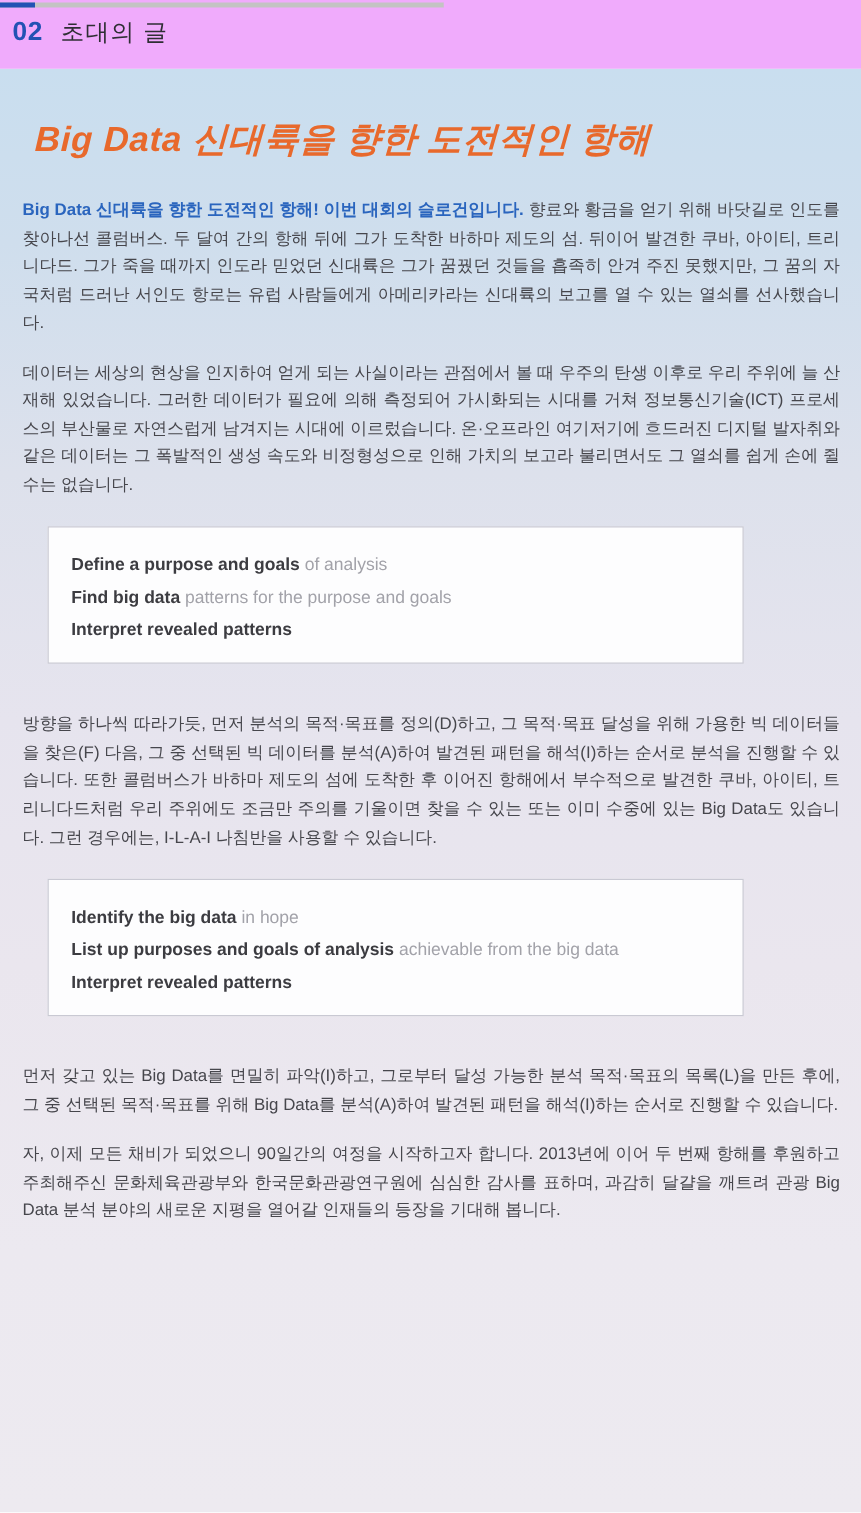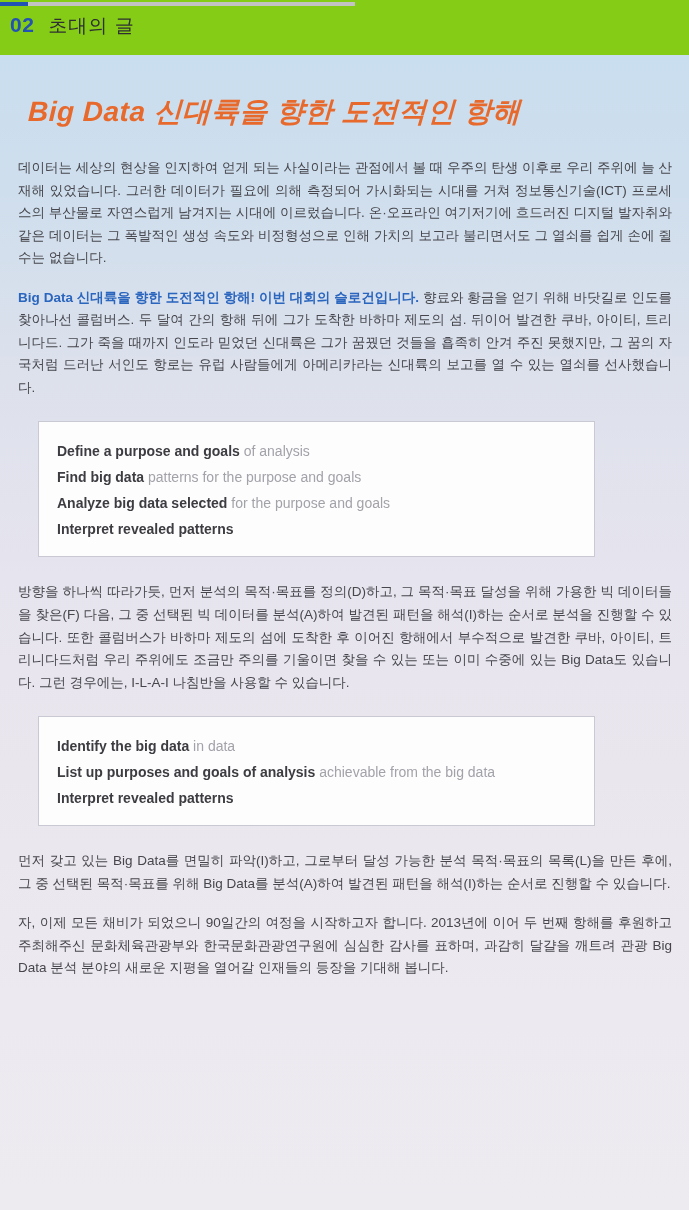--- a/index.html
+++ b/index.html
@@ -6,21 +6,21 @@
   body{
     width:689px;height:1210px;
     font-family:"Liberation Sans","DejaVu Sans",sans-serif;
     background:#ffffff;
     position:relative;
     -webkit-font-smoothing:antialiased;
   }
   
   .page-header{
     height:55px;
-    background:#84cc16;
+    background:#f0abfc;
     position:relative;
     padding-left:16px;
   }
   .top-rule{
     position:absolute;top:2px;left:0;height:4px;width:355px;
     background:#c3c3c3;
   }
   .top-rule .blue-seg{
     position:absolute;top:0;left:0;height:4px;width:28px;
     background:#2252b4;
@@ -61,21 +61,21 @@
     line-height:1.67;
     text-align:justify;
   }
   .lead-blue{
     color:#2a65be;font-weight:bold;
   }
   
   .compass-box{
     box-sizing:border-box;
     width:557px;
-    margin:22px 0 24px 20px;
+    margin:22px 0 37px 20px;
     background:#fdfdfe;
     border:1px solid #c9c9d3;
     padding:16px 18px 14px 18px;
   }
   .compass-row{
     font-size:14px;
     line-height:1.86;
     color:#3c3c41;
   }
   .compass-bold{font-weight:bold;color:#3c3c41;}
@@ -91,37 +91,36 @@
   <div class="header-line">
     <span class="header-num">02</span>
     <span class="header-title">초대의 글</span>
   </div>
 </div>
 
 <div class="panel">
 
   <div class="doc-title">Big Data 신대륙을 향한 도전적인 항해</div>
 
+  <p class="body-text"><span class="lead-blue">Big Data 신대륙을 향한 도전적인 항해! 이번 대회의 슬로건입니다.</span><span> 향료와 황금을 얻기 위해 바닷길로 인도를 찾아나선 콜럼버스. 두 달여 간의 항해 뒤에 그가 도착한 바하마 제도의 섬. 뒤이어 발견한 쿠바, 아이티, 트리니다드. 그가 죽을 때까지 인도라 믿었던 신대륙은 그가 꿈꿨던 것들을 흡족히 안겨 주진 못했지만, 그 꿈의 자국처럼 드러난 서인도 항로는 유럽 사람들에게 아메리카라는 신대륙의 보고를 열 수 있는 열쇠를 선사했습니다.</span></p>
+
   <p class="body-text">데이터는 세상의 현상을 인지하여 얻게 되는 사실이라는 관점에서 볼 때 우주의 탄생 이후로 우리 주위에 늘 산재해 있었습니다. 그러한 데이터가 필요에 의해 측정되어 가시화되는 시대를 거쳐 정보통신기술(ICT) 프로세스의 부산물로 자연스럽게 남겨지는 시대에 이르렀습니다. 온·오프라인 여기저기에 흐드러진 디지털 발자취와 같은 데이터는 그 폭발적인 생성 속도와 비정형성으로 인해 가치의 보고라 불리면서도 그 열쇠를 쉽게 손에 쥘 수는 없습니다.</p>
-
-  <p class="body-text"><span class="lead-blue">Big Data 신대륙을 향한 도전적인 항해! 이번 대회의 슬로건입니다.</span><span> 향료와 황금을 얻기 위해 바닷길로 인도를 찾아나선 콜럼버스. 두 달여 간의 항해 뒤에 그가 도착한 바하마 제도의 섬. 뒤이어 발견한 쿠바, 아이티, 트리니다드. 그가 죽을 때까지 인도라 믿었던 신대륙은 그가 꿈꿨던 것들을 흡족히 안겨 주진 못했지만, 그 꿈의 자국처럼 드러난 서인도 항로는 유럽 사람들에게 아메리카라는 신대륙의 보고를 열 수 있는 열쇠를 선사했습니다.</span></p>
 
 
 
   <div class="compass-box">
     <div class="compass-row"><span class="compass-bold">Define a purpose and goals</span><span class="compass-gray"> of analysis</span></div>
     <div class="compass-row"><span class="compass-bold">Find big data</span><span class="compass-gray"> patterns for the purpose and goals</span></div>
-    <div class="compass-row"><span class="compass-bold">Analyze big data selected</span><span class="compass-gray"> for the purpose and goals</span></div>
     <div class="compass-row"><span class="compass-bold">Interpret revealed patterns</span><span class="compass-gray"></span></div>
   </div>
 
   <p class="body-text">방향을 하나씩 따라가듯, 먼저 분석의 목적·목표를 정의(D)하고, 그 목적·목표 달성을 위해 가용한 빅 데이터들을 찾은(F) 다음, 그 중 선택된 빅 데이터를 분석(A)하여 발견된 패턴을 해석(I)하는 순서로 분석을 진행할 수 있습니다. 또한 콜럼버스가 바하마 제도의 섬에 도착한 후 이어진 항해에서 부수적으로 발견한 쿠바, 아이티, 트리니다드처럼 우리 주위에도 조금만 주의를 기울이면 찾을 수 있는 또는 이미 수중에 있는 Big Data도 있습니다. 그런 경우에는, I-L-A-I 나침반을 사용할 수 있습니다.</p>
 
   <div class="compass-box">
-    <div class="compass-row"><span class="compass-bold">Identify the big data</span><span class="compass-gray"> in data</span></div>
+    <div class="compass-row"><span class="compass-bold">Identify the big data</span><span class="compass-gray"> in hope</span></div>
     <div class="compass-row"><span class="compass-bold">List up purposes and goals of analysis</span><span class="compass-gray"> achievable from the big data</span></div>
     <div class="compass-row"><span class="compass-bold">Interpret revealed patterns</span><span class="compass-gray"></span></div>
   </div>
 
   <p class="body-text">먼저 갖고 있는 Big Data를 면밀히 파악(I)하고, 그로부터 달성 가능한 분석 목적·목표의 목록(L)을 만든 후에, 그 중 선택된 목적·목표를 위해 Big Data를 분석(A)하여 발견된 패턴을 해석(I)하는 순서로 진행할 수 있습니다.</p>
 
 
   <p class="body-text">자, 이제 모든 채비가 되었으니 90일간의 여정을 시작하고자 합니다. 2013년에 이어 두 번째 항해를 후원하고 주최해주신 문화체육관광부와 한국문화관광연구원에 심심한 감사를 표하며, 과감히 달걀을 깨트려 관광 Big Data 분석 분야의 새로운 지평을 열어갈 인재들의 등장을 기대해 봅니다.</p>
 
 </div>

